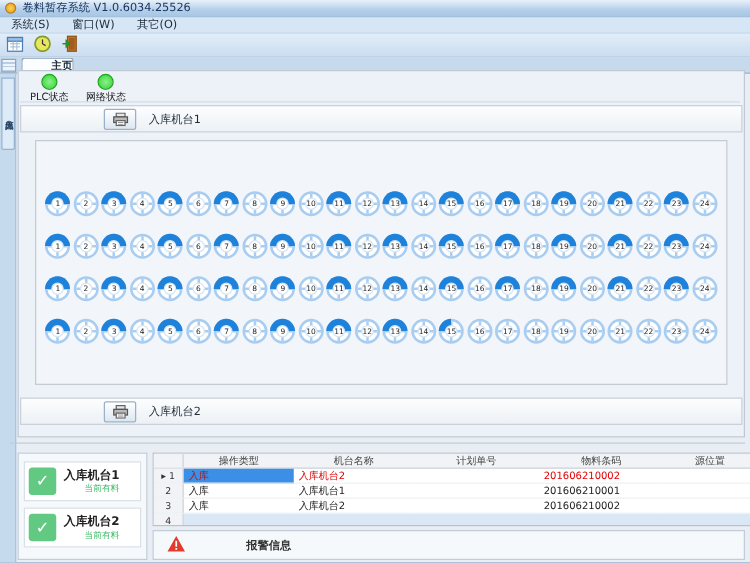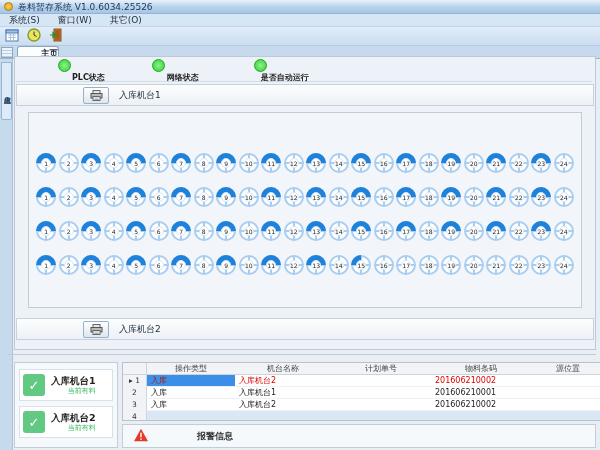--- a/index.html
+++ b/index.html
@@ -45,21 +45,21 @@
     font-size:7px;color:#22415f;text-align:center;line-height:9px;}
   
   .main-group{position:absolute;left:14px;top:56px;width:582px;height:294px;
     border:1px solid #bfc9d3;background:#edf2f8;}
   
   .status-box{position:absolute;left:16px;top:58px;width:576px;height:24px;
     border-bottom:1px solid #d4dde6;display:flex;align-items:flex-start;padding:1px 0 0 8px;}
   .status-item{display:flex;flex-direction:column;align-items:center;margin-right:14px;}
   .status-dot{width:13px;height:13px;border-radius:50%;background:radial-gradient(#6fe76f,#25c225);
     border:1px solid #1ea51e;}
-  .status-label{font-size:8px;font-weight:bold;color:#222;margin-top:0px;white-space:nowrap;margin-left:48px;}
+  .status-label{font-size:8px;font-weight:normal;color:#222;margin-top:0px;white-space:nowrap;}
   
   .station-header{position:absolute;left:16px;width:578px;height:22px;
     background:linear-gradient(#fcfdfe,#edf1f5);border:1px solid #c9d1d9;
     display:flex;align-items:center;}
   .print-btn{margin-left:66px;width:26px;height:17px;border:1px solid #9ab0c6;border-radius:2px;
     background:linear-gradient(#ffffff,#dce7f1);display:flex;align-items:center;justify-content:center;}
   .station-title{margin-left:10px;font-size:9px;color:#1d2b3a;}
   
   .reel-panel{position:absolute;left:28px;top:112px;width:554px;height:196px;
     border:1px solid #c3cbd3;background:#f2f6fa;padding:40px 6px 0 6px;}
@@ -155,24 +155,20 @@
 
 <div class="status-box">
     <div class="status-item">
       <span class="status-dot" style="background: radial-gradient(rgb(141, 240, 141), rgb(47, 211, 47));"></span>
       <span class="status-label">PLC状态</span>
     </div>
     <div class="status-item">
       <span class="status-dot" style="background: radial-gradient(rgb(141, 240, 141), rgb(47, 211, 47));"></span>
       <span class="status-label">网络状态</span>
     </div>
-    <div class="status-item">
-      <span class="status-dot" style="background: radial-gradient(rgb(141, 240, 141), rgb(47, 211, 47));"></span>
-      <span class="status-label">是否自动运行</span>
-    </div>
   </div>
 
 <div class="station-header" style="top:84px;">
   <div class="print-btn">
     <span>
       <svg width="13" height="11" viewBox="0 0 13 11">
           <rect x="3" y="0.5" width="7" height="3" fill="#e8e8e8" stroke="#666"></rect>
           <rect x="1" y="3.5" width="11" height="4.5" fill="#bbb" stroke="#555"></rect>
           <rect x="3" y="6.5" width="7" height="4" fill="#fff" stroke="#666"></rect>
           <path d="M4.3 8h4.4M4.3 9.5h4.4" stroke="#888" stroke-width="0.7"></path>

